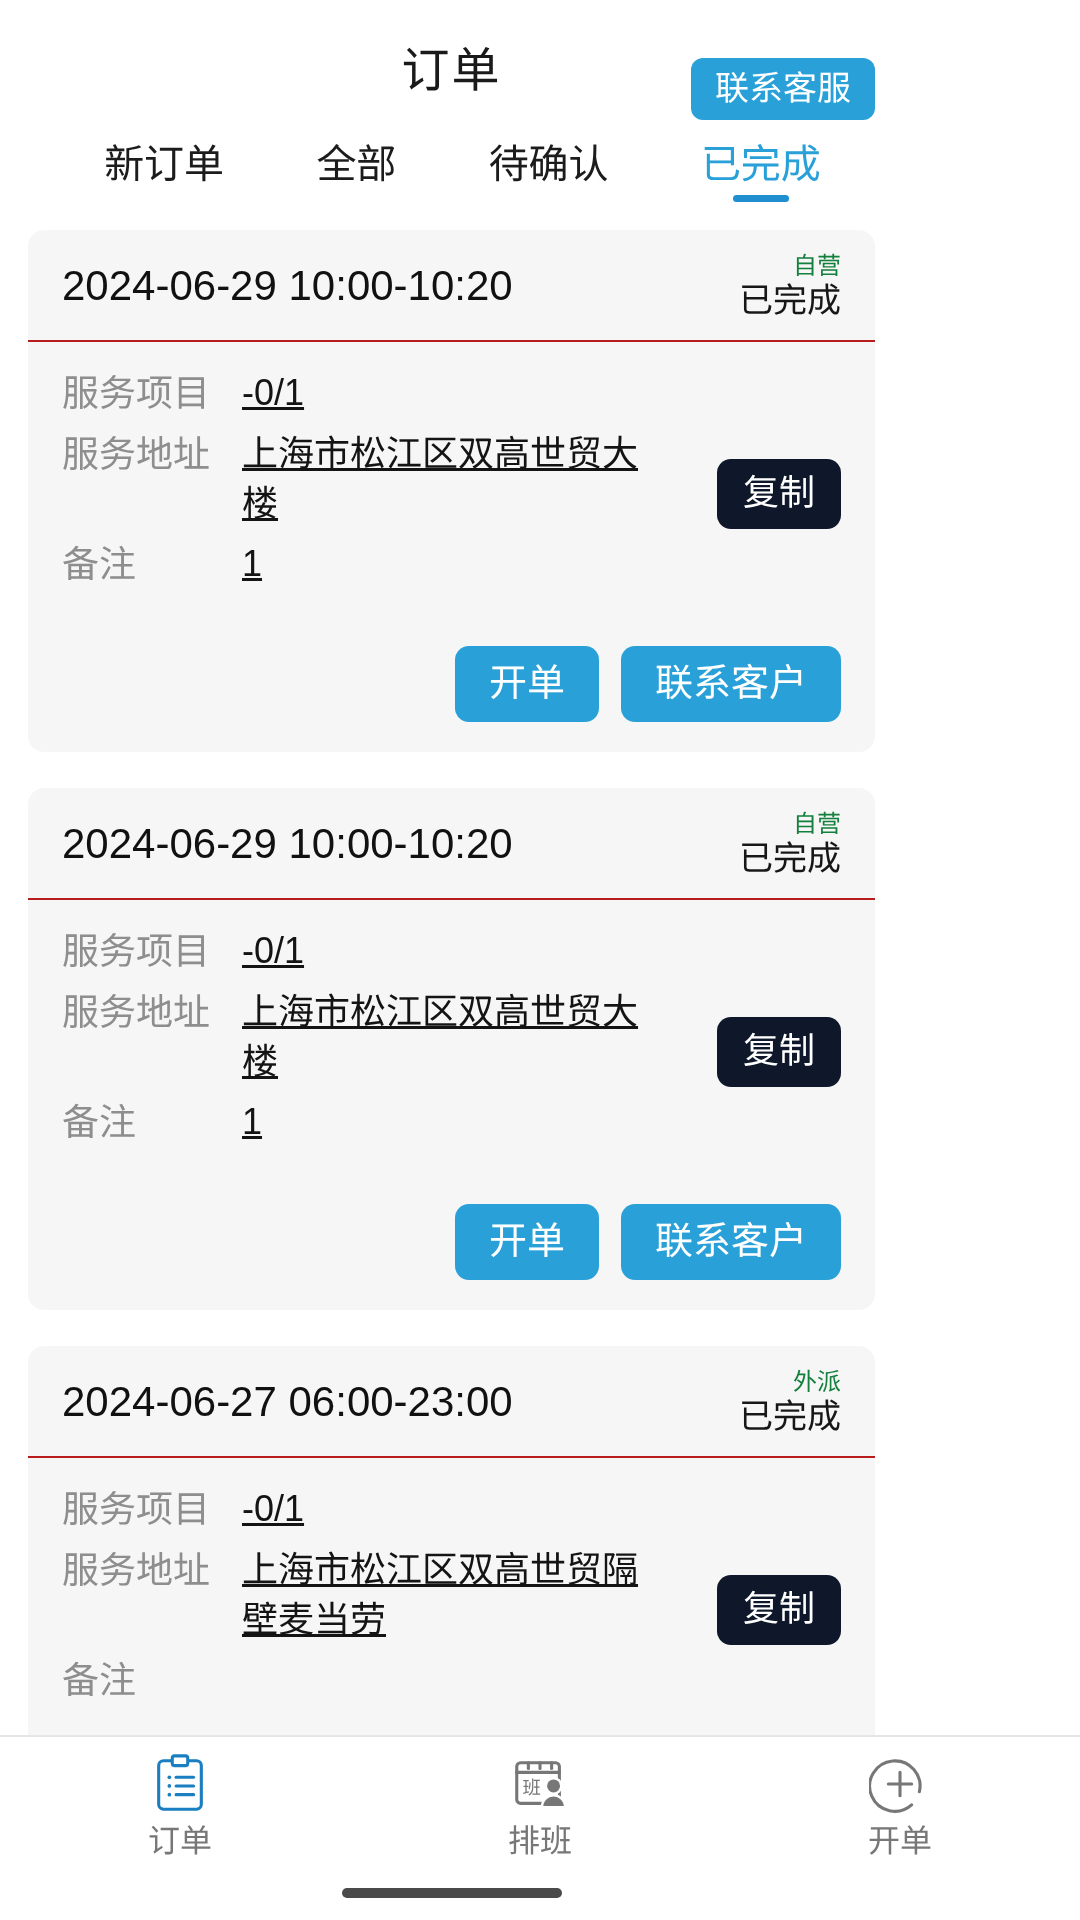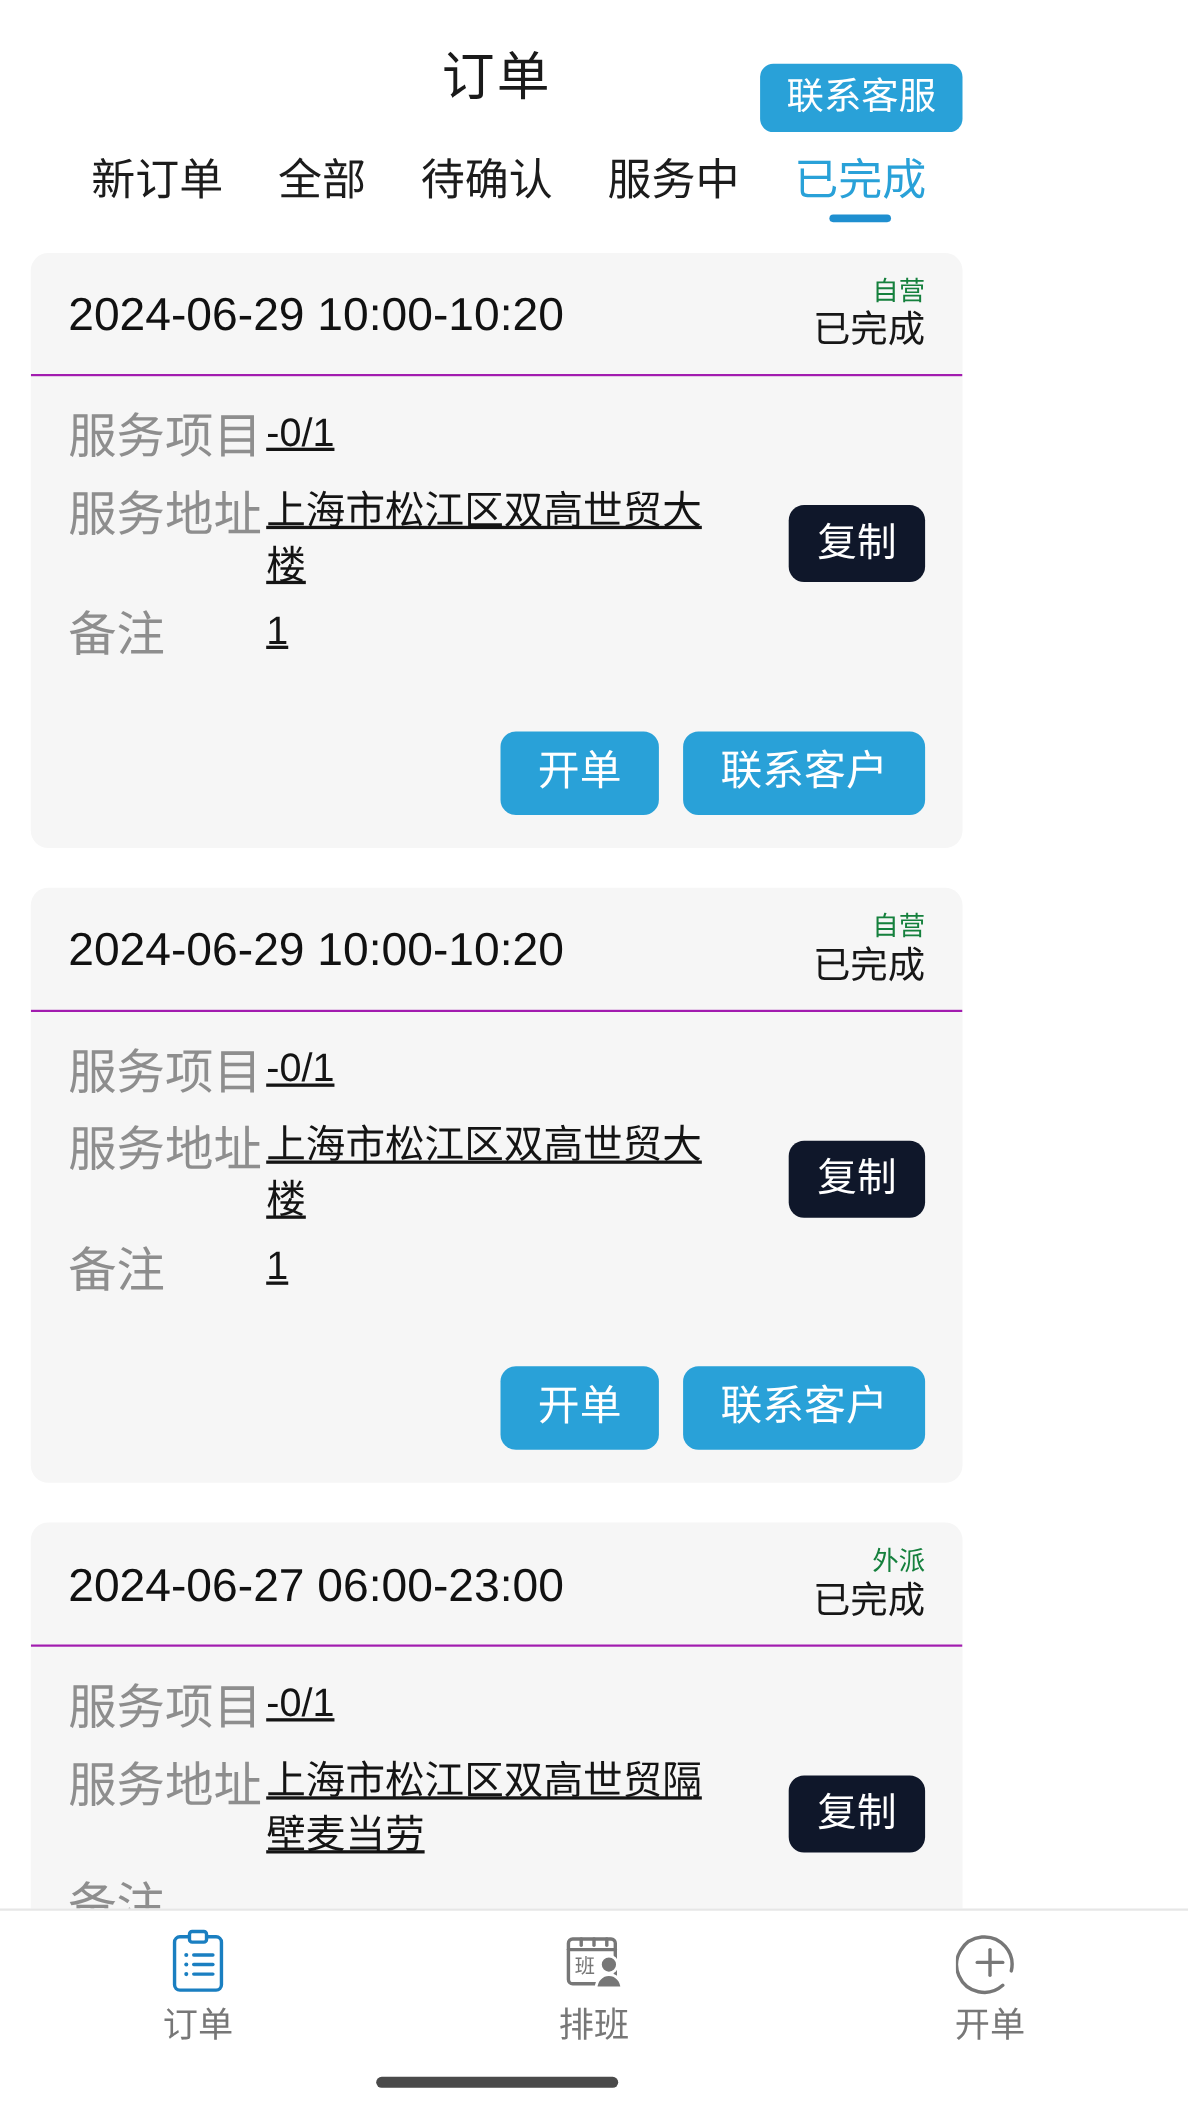--- a/index.html
+++ b/index.html
@@ -101,21 +101,21 @@
     border-radius: 16px;
     margin-bottom: 36px;
     overflow: hidden;
   }
 
   .card-head {
     display: flex;
     align-items: center;
     justify-content: space-between;
     padding: 22px 34px 20px 34px;
-    border-bottom: 2px solid #a21caf;
+    border-bottom: 2px solid #b91c1c;
     min-height: 110px;
   }
   .card-datetime {
     font-size: 42px;
     color: #111111;
     letter-spacing: 0px;
     line-height: 1.1;
     white-space: nowrap;
   }
   .card-head-right {
@@ -139,21 +139,21 @@
   }
 
   .info-row {
     display: flex;
     align-items: flex-start;
     margin-bottom: 10px;
   }
   .info-label {
     flex: 0 0 180px;
     width: 180px;
-    font-size: 44px;
+    font-size: 37px;
     color: #8e8e8e;
     line-height: 1.38;
     white-space: nowrap;
   }
   .info-value {
     flex: 1 1 auto;
     font-size: 36px;
     color: #141414;
     line-height: 1.38;
     padding-right: 190px;
@@ -251,21 +251,20 @@
 
   <div class="header">
     <div class="header-title">订单</div>
     <button class="contact-service-btn">联系客服</button>
   </div>
 
   <div class="tabs" id="tabs-container">
       <div class="tab">新订单</div>
       <div class="tab">全部</div>
       <div class="tab">待确认</div>
-      <div class="tab">服务中</div>
       <div class="tab active">已完成</div>
     </div>
 
   <div class="order-list" id="orders-container">
       <div class="order-card">
     <div class="card-head">
       <div class="card-datetime">2024-06-29 10:00-10:20</div>
       <div class="card-head-right">
         <span class="card-channel">自营</span>
         <span class="card-status">已完成</span>

